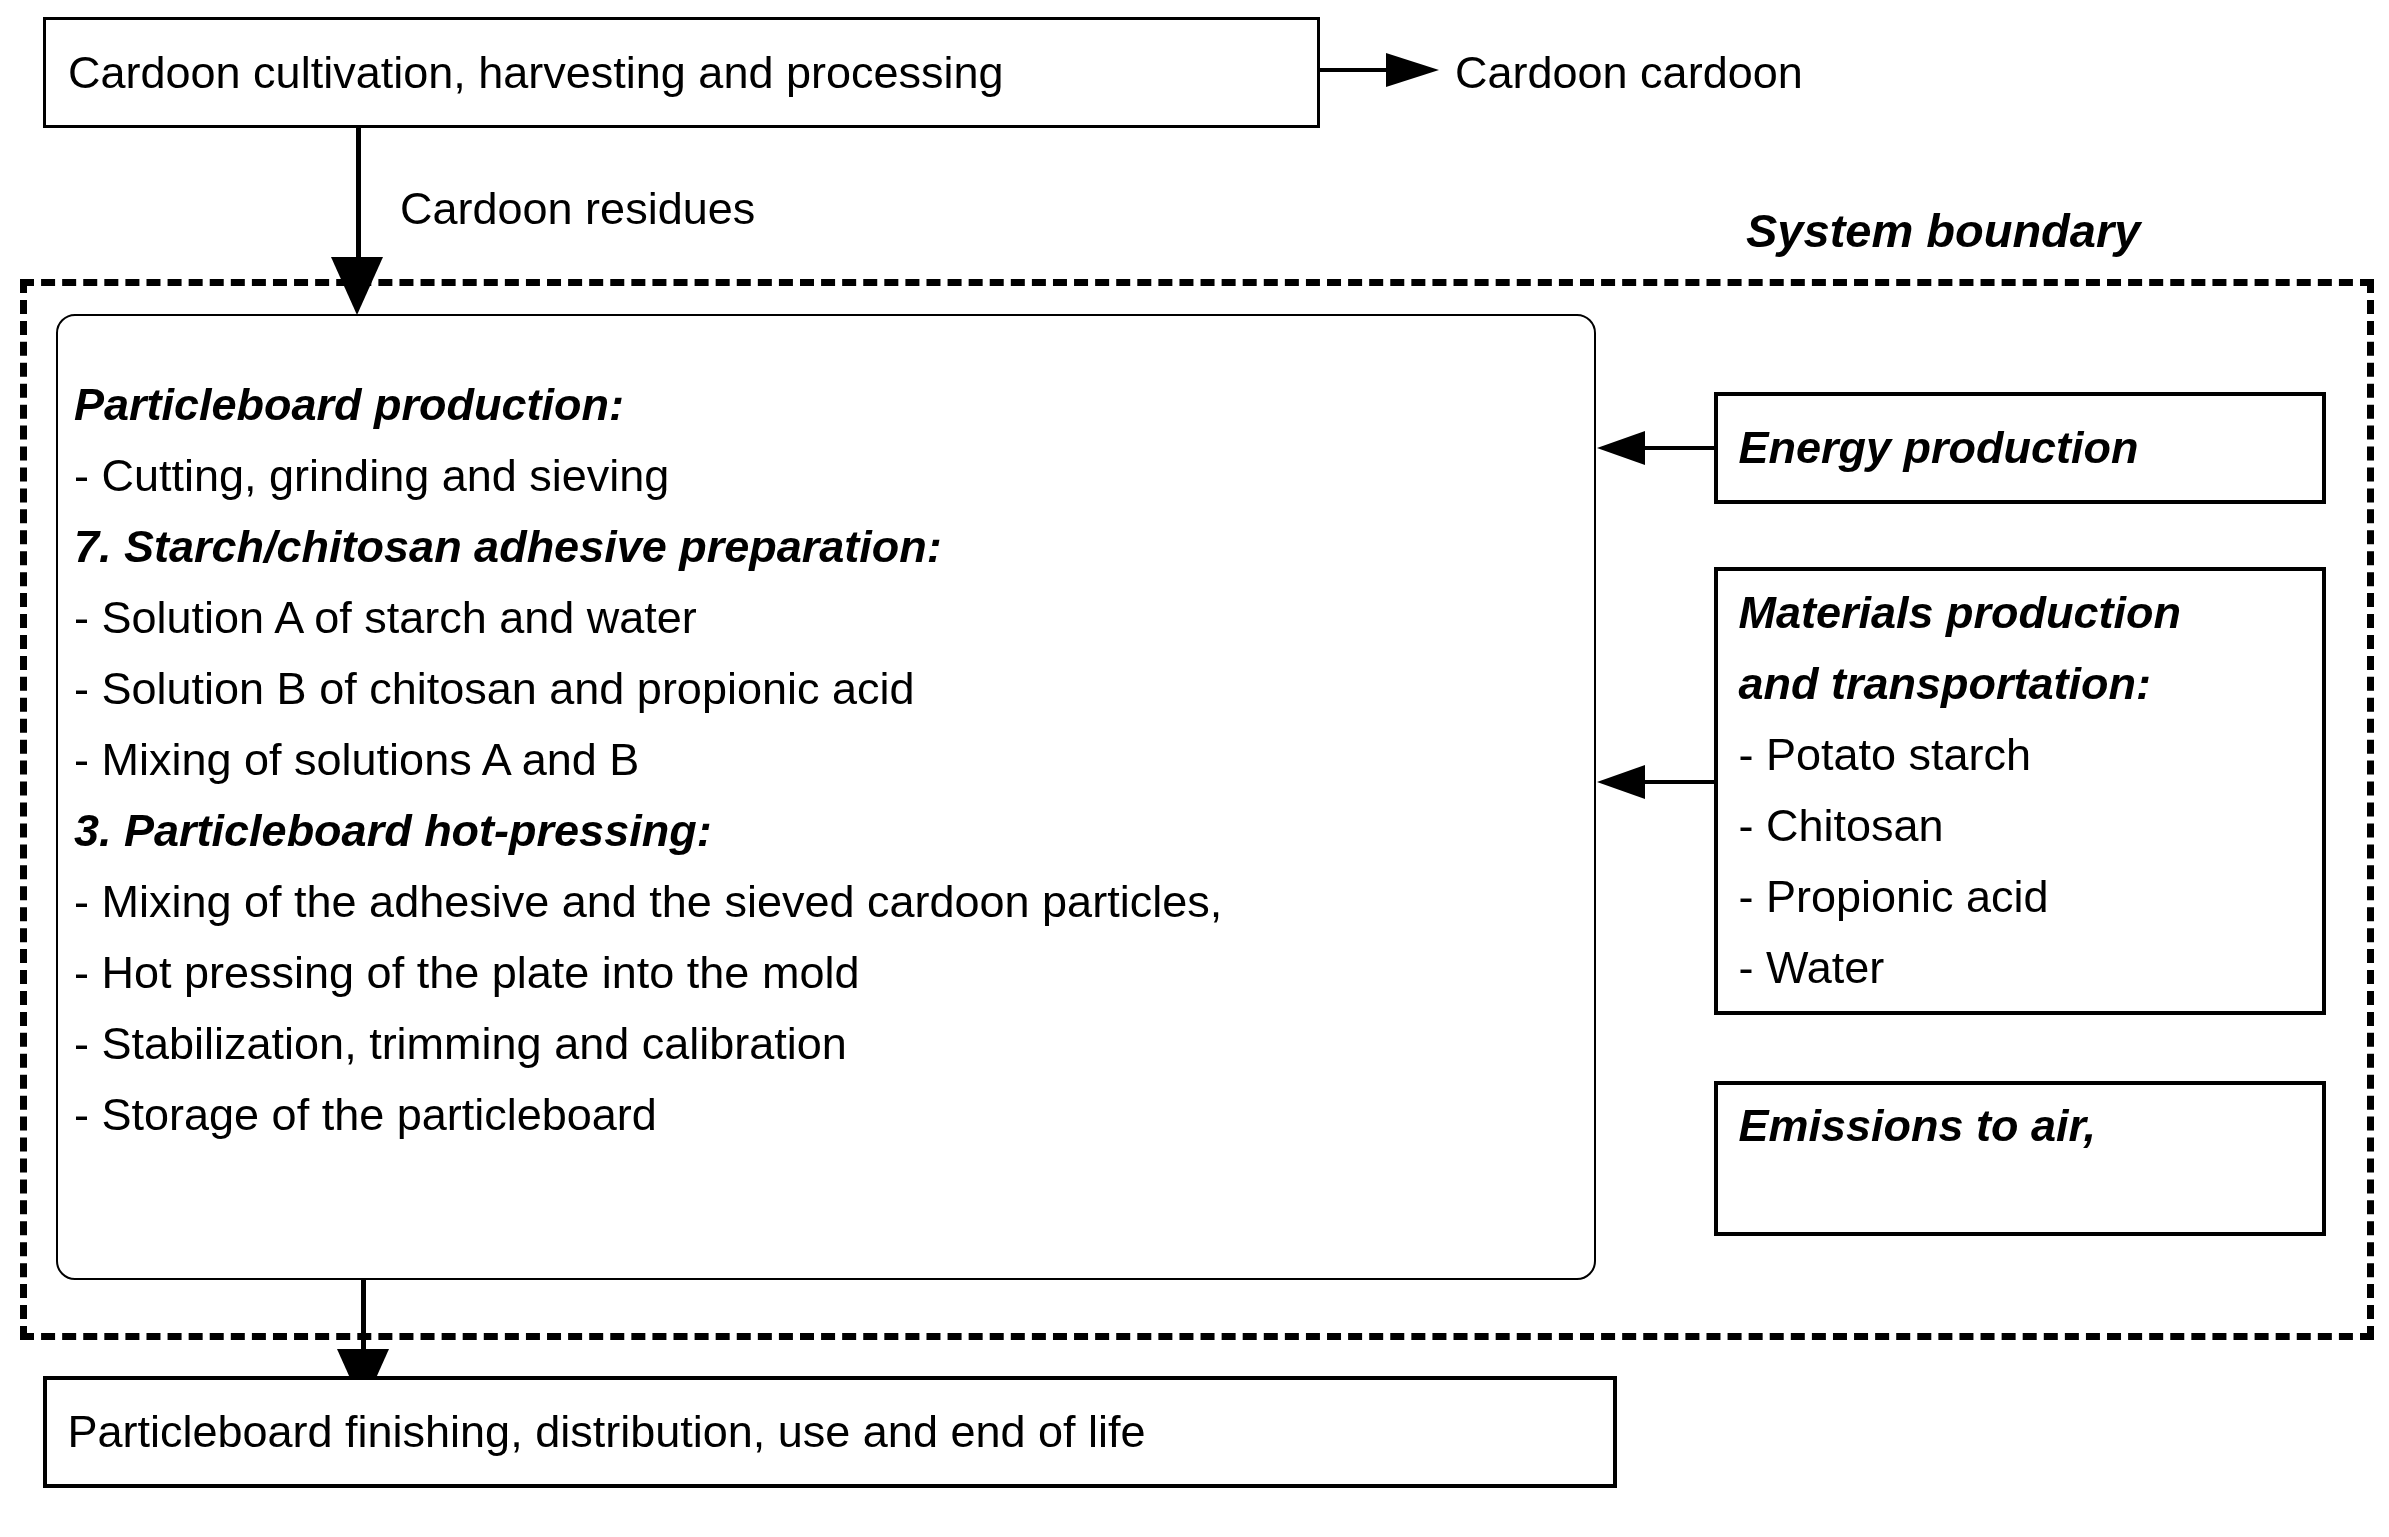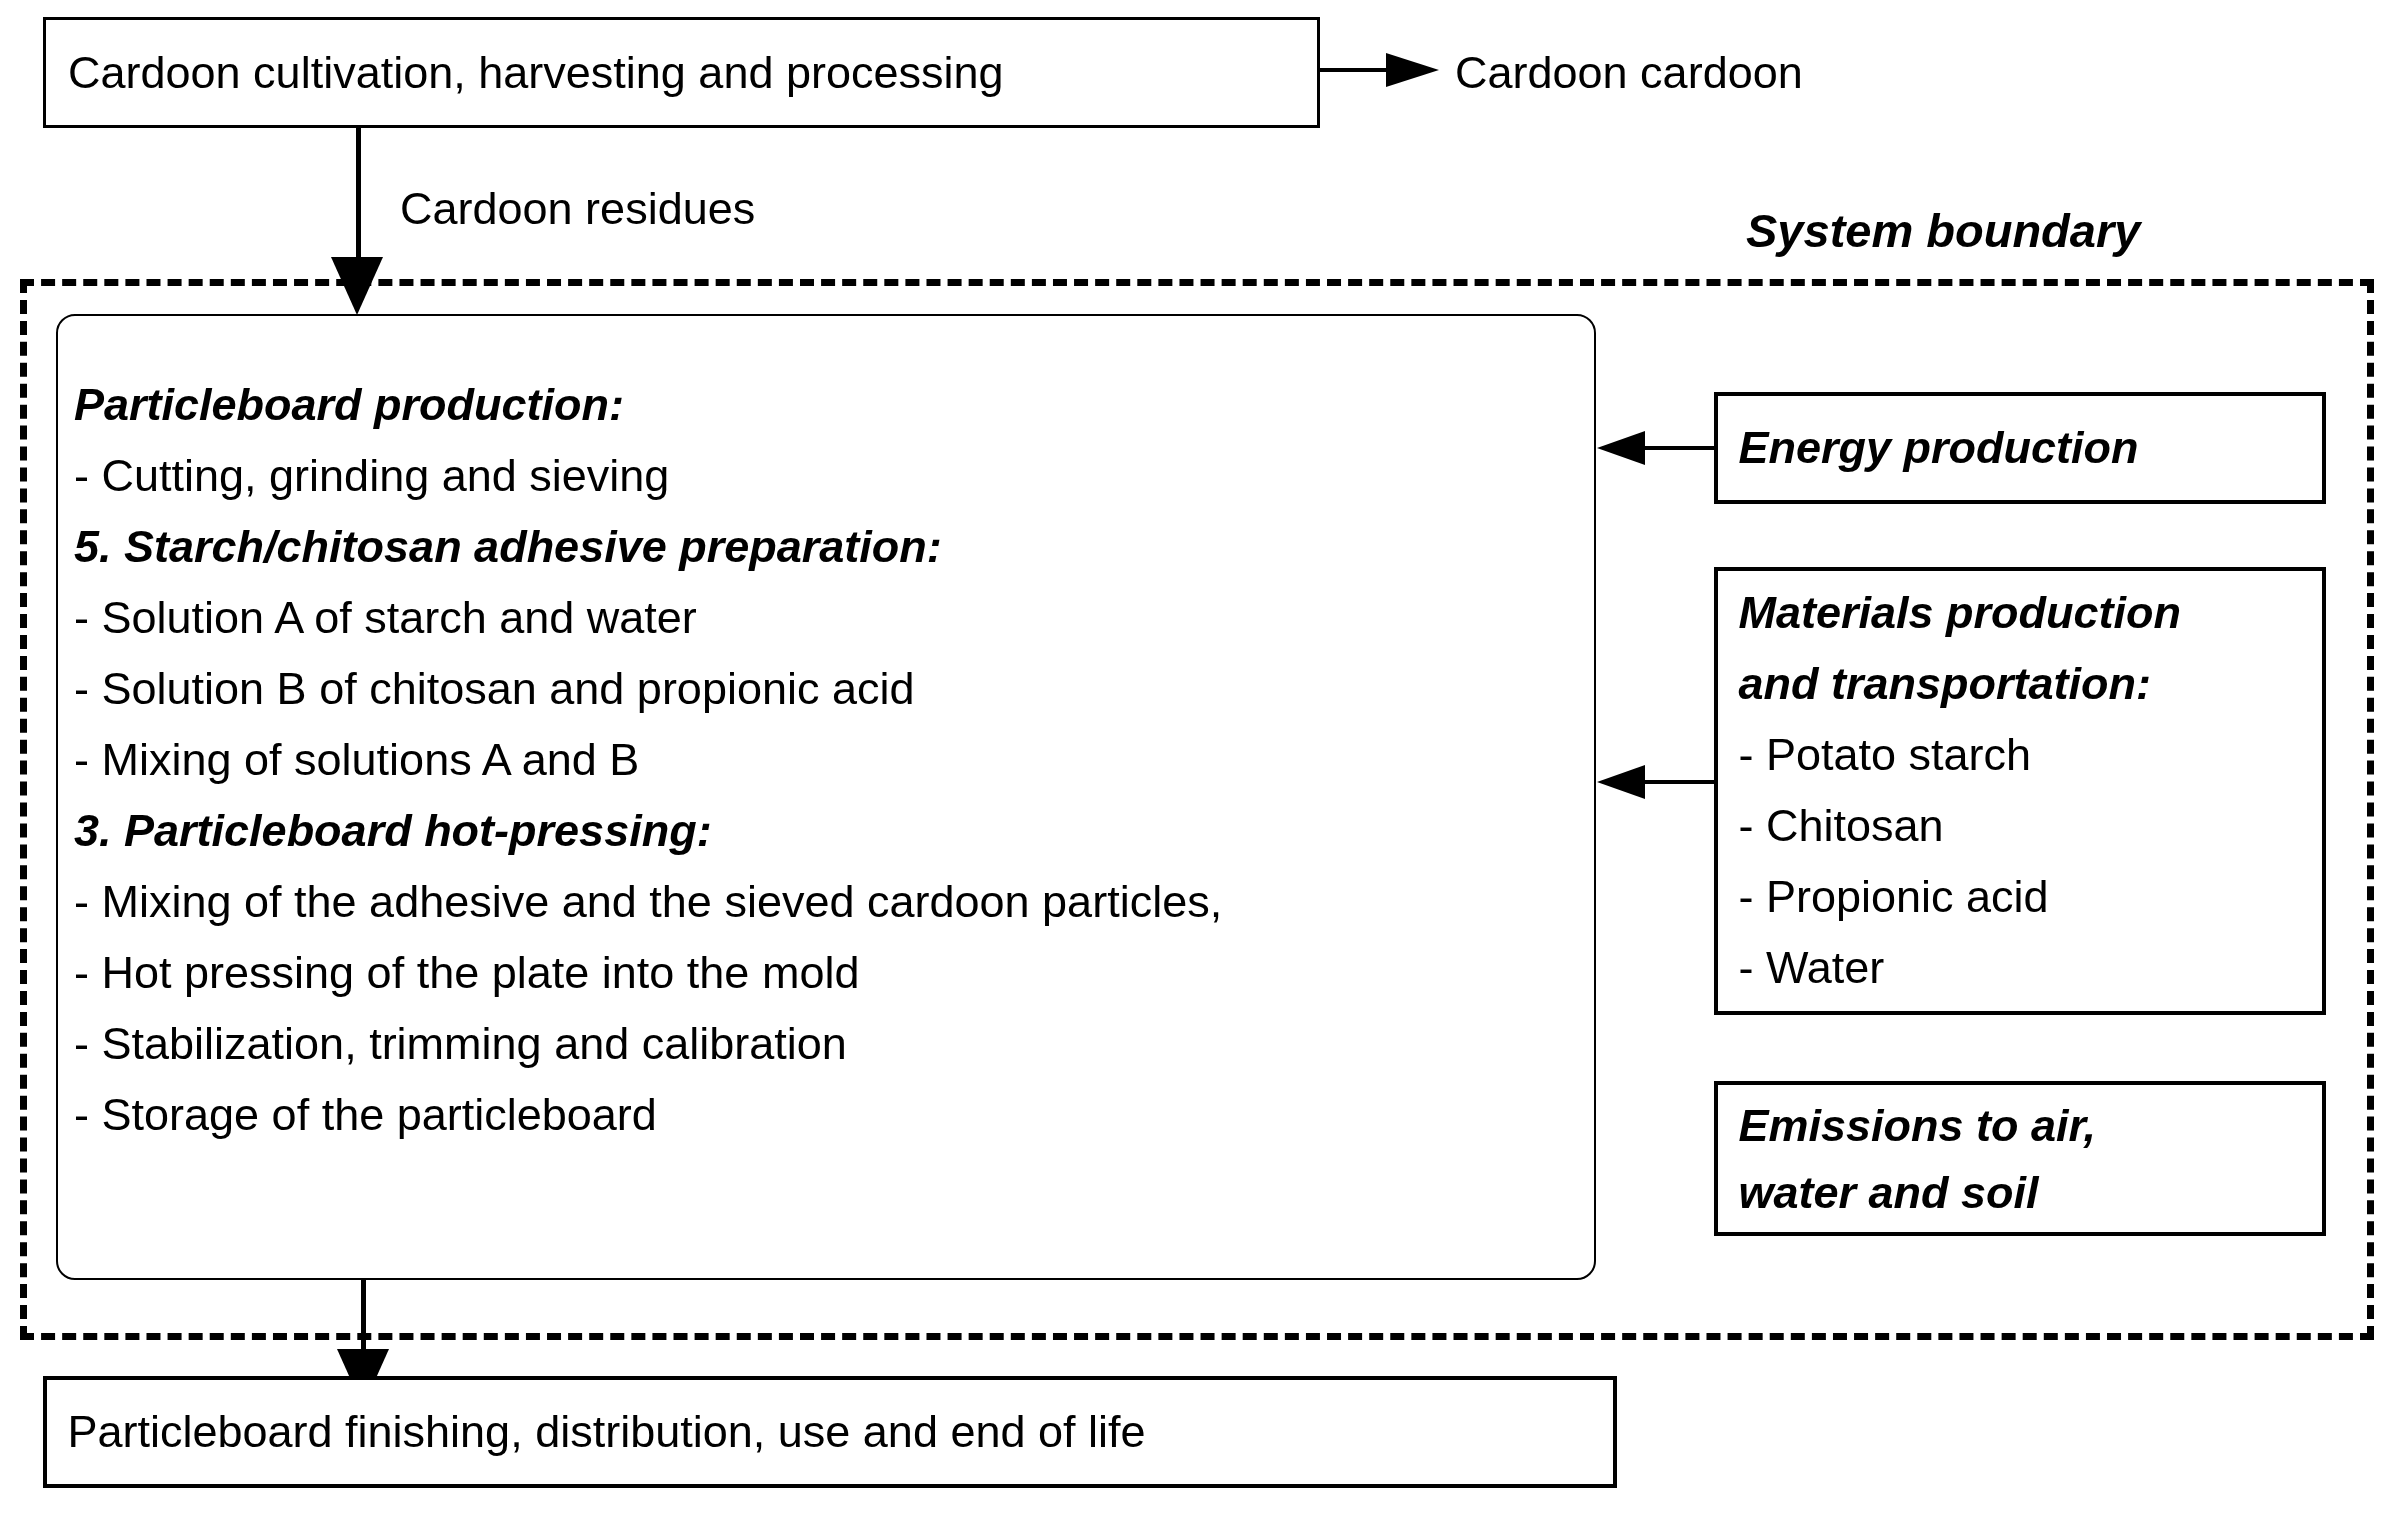--- a/index.html
+++ b/index.html
@@ -71,21 +71,21 @@
   <div class="tri-down" style="left:331px; top:257px;"></div>
   <div id="residues-label" class="t">Cardoon residues</div>
 
   <div id="sb-label" class="b">System boundary</div>
 
   <div id="system-boundary" class="dashed"></div>
 
   <div id="main-box" class="box lines">
     <div class="ln b">Particleboard production:</div>
     <div class="ln">- Cutting, grinding and sieving</div>
-    <div class="ln b">5. Starch/chitosan adhesive preparation:</div>
+    <div class="ln b">7. Starch/chitosan adhesive preparation:</div>
     <div class="ln">- Solution A of starch and water</div>
     <div class="ln">- Solution B of chitosan and propionic acid</div>
     <div class="ln">- Mixing of solutions A and B</div>
     <div class="ln b">3. Particleboard hot-pressing:</div>
     <div class="ln">- Mixing of the adhesive and the sieved cardoon particles,</div>
     <div class="ln">- Hot pressing of the plate into the mold</div>
     <div class="ln">- Stabilization, trimming and calibration</div>
     <div class="ln">- Storage of the particleboard</div>
   </div>
 
@@ -101,21 +101,20 @@
     <div class="ln">- Potato starch</div>
     <div class="ln">- Chitosan</div>
     <div class="ln">- Propionic acid</div>
     <div class="ln">- Water</div>
   </div>
   <div class="line-h" style="left:1645px; top:780px; width:71px;"></div>
   <div class="tri-left" style="left:1597px; top:765px;"></div>
 
   <div id="emissions-box" class="box lines">
     <div class="ln b">Emissions to air,</div>
-    <div class="ln b">water and soil</div>
   </div>
 
   <div class="line-v" style="left:361px; top:1280px; height:74px;"></div>
   <div class="tri-down" style="left:337px; top:1349px;"></div>
 
   <div id="bottom-box" class="box flexbox">
     <span class="t">Particleboard finishing, distribution, use and end of life</span>
   </div>
 
 </div>

